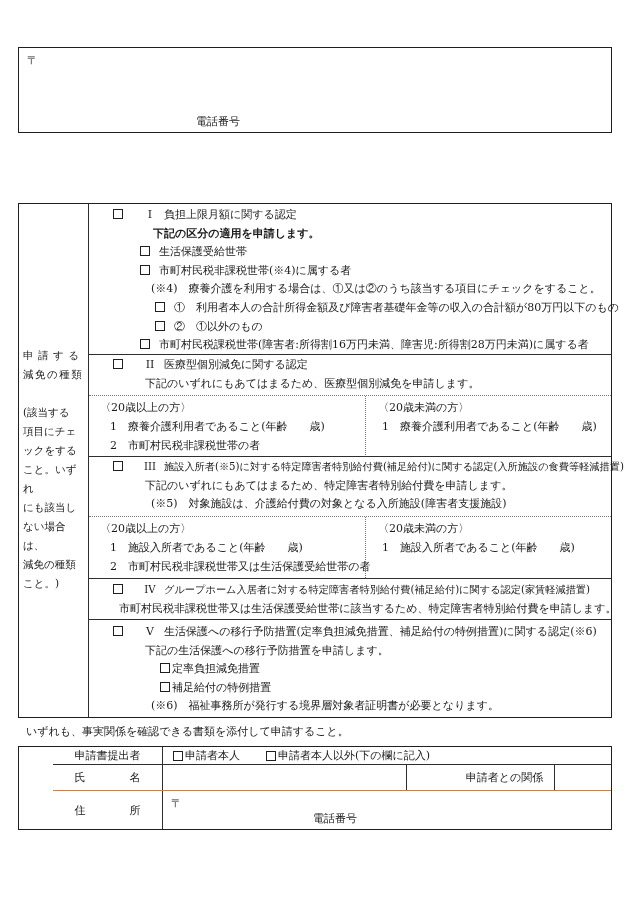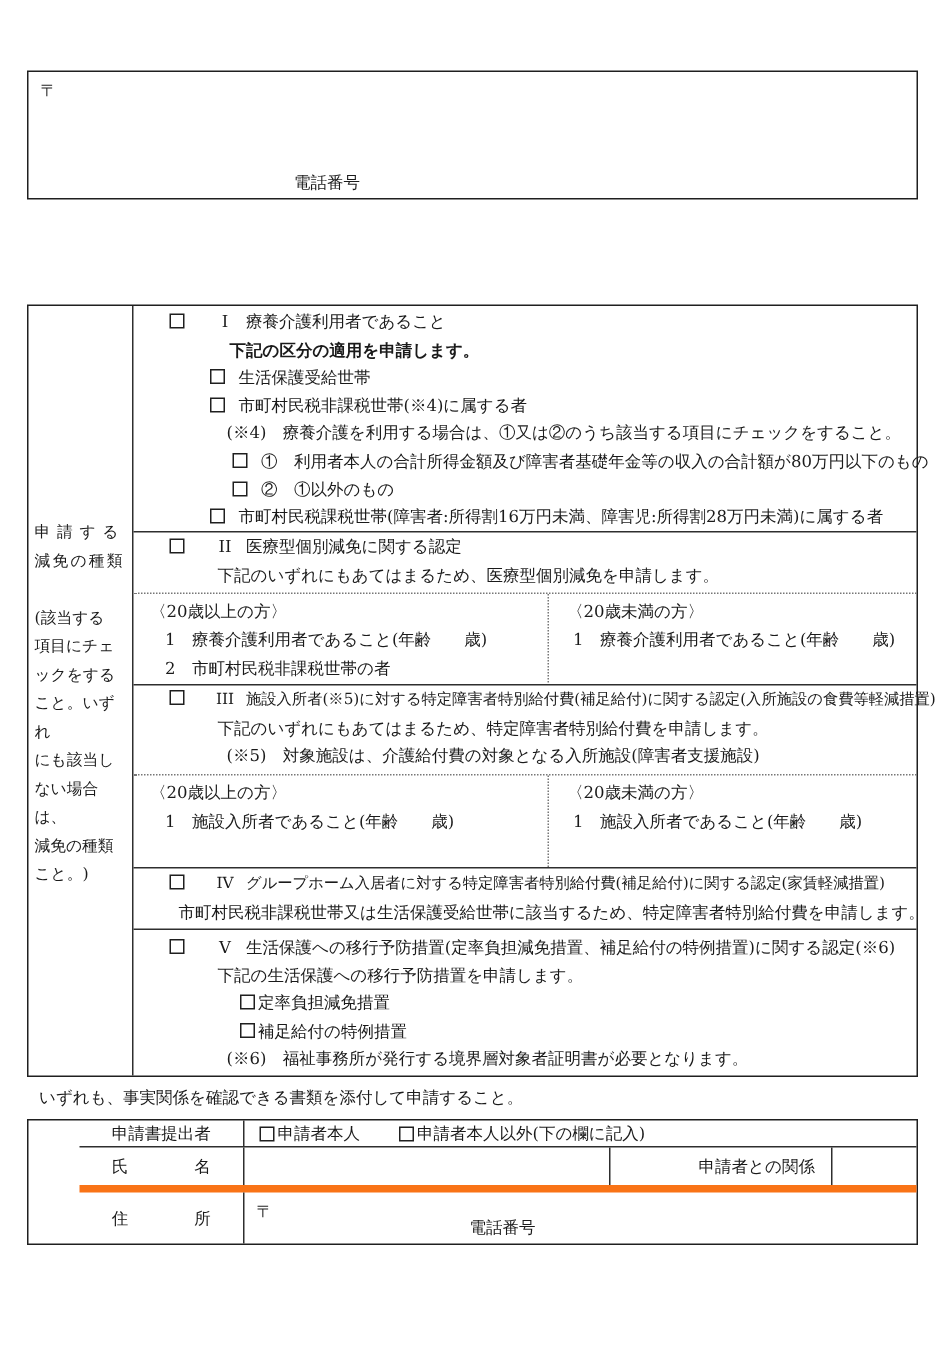--- a/index.html
+++ b/index.html
@@ -72,21 +72,21 @@
   .bh{line-height:19px;white-space:nowrap;}
   .bi{line-height:19px;white-space:nowrap;padding-left:10px;}
   .age-r .bi{padding-left:4px;}
 
   
   .attach{position:absolute;left:26px;top:724px;font-size:11px;}
 
   
   .submitter{top:746px;width:594px;height:84px;display:flex;flex-direction:column;font-size:11px;padding-left:34px;}
   .s-r1{height:17px;display:flex;border-bottom:1px solid #2e2e2e;}
-  .s-r2{height:25px;display:flex;border-bottom:5px solid #f97316;gap:48px;}
+  .s-r2{height:25px;display:flex;border-bottom:1px solid #f97316;gap:48px;}
   .s-r3{flex:1;display:flex;}
   .s-c1{width:110px;border-right:1px solid #2e2e2e;display:flex;align-items:center;
         justify-content:center;box-sizing:border-box;}
   .s-r1 .opts{flex:1;display:flex;align-items:center;padding-left:10px;text-align:center;}
   .opt2nd{margin-left:26px;}
   .s-nameval{width:196px;border-right:1px solid #2e2e2e;}
   .s-rellbl{width:100px;border-right:1px solid #2e2e2e;}
   .s-relval{flex:1;}
   .s-addrval{flex:1;position:relative;}
   .phone-b{position:absolute;bottom:3px;left:150px;}
@@ -120,21 +120,21 @@
       <div>にも該当し</div>
       <div>ない場合は、</div>
       <div>減免の種類</div>
       <div>こと。)</div>
     </div>
 
     <div class="e-main">
 
       <div class="sec sec1">
         <div class="ln ind-a">
-          <span class="cb"></span><span class="num">I</span><span>療養介護利用者であること</span>
+          <span class="cb"></span><span class="num">I</span><span>負担上限月額に関する認定</span>
         </div>
         <div class="ln ind-sub1">下記の区分の適用を申請します。</div>
         <div class="ln ind-opt">
           <span class="cb"></span><span>生活保護受給世帯</span>
         </div>
         <div class="ln ind-opt">
           <span class="cb"></span><span>市町村民税非課税世帯(※4)に属する者</span>
         </div>
         <div class="ln ind-note">(※4)　療養介護を利用する場合は、①又は②のうち該当する項目にチェックをすること。</div>
         <div class="ln ind-l3">
@@ -169,20 +169,21 @@
       <div class="sec sec3">
         <div class="ln ind-a fs10">
           <span class="cb"></span><span class="num">III</span><span>施設入所者(※5)に対する特定障害者特別給付費(補足給付)に関する認定(入所施設の食費等軽減措置)</span>
         </div>
         <div class="ln ind-sub">下記のいずれにもあてはまるため、特定障害者特別給付費を申請します。</div>
         <div class="ln ind-note">(※5)　対象施設は、介護給付費の対象となる入所施設(障害者支援施設)</div>
         <div class="agebox">
           <div class="age-l">
             <div class="bh">〈20歳以上の方〉</div>
             <div class="bi">1　施設入所者であること(年齢　　歳)</div>
+            <div class="bi">2　市町村民税非課税世帯又は生活保護受給世帯の者</div>
           </div>
           <div class="age-r">
             <div class="bh">〈20歳未満の方〉</div>
             <div class="bi">1　施設入所者であること(年齢　　歳)</div>
           </div>
         </div>
       </div>
 
       <div class="sec sec4">
         <div class="ln ind-a fs10">

